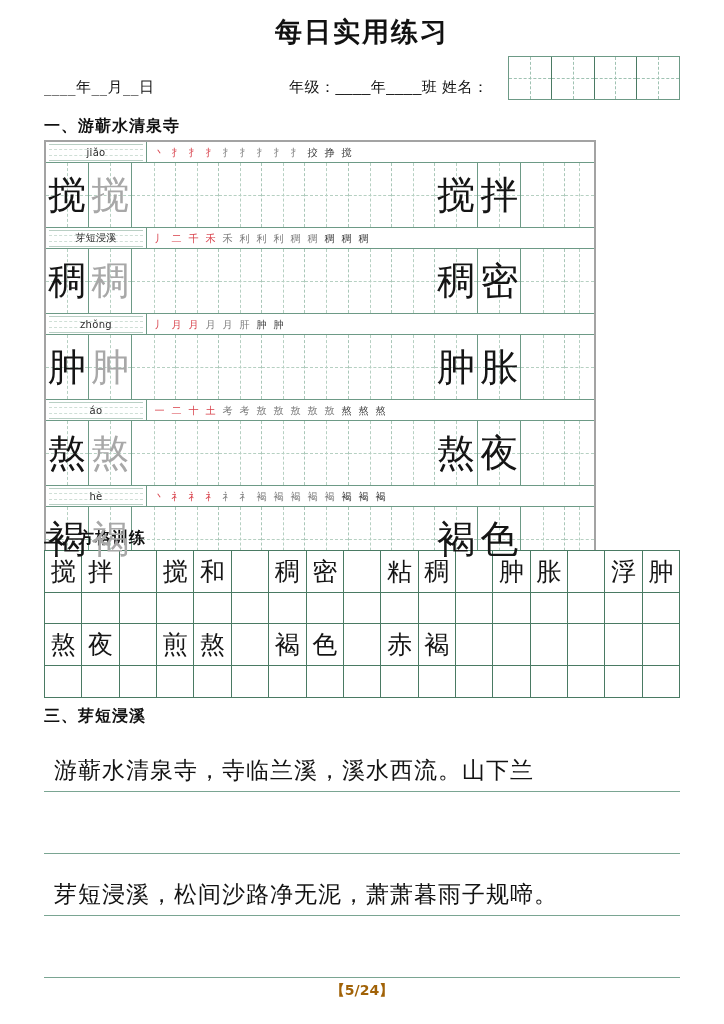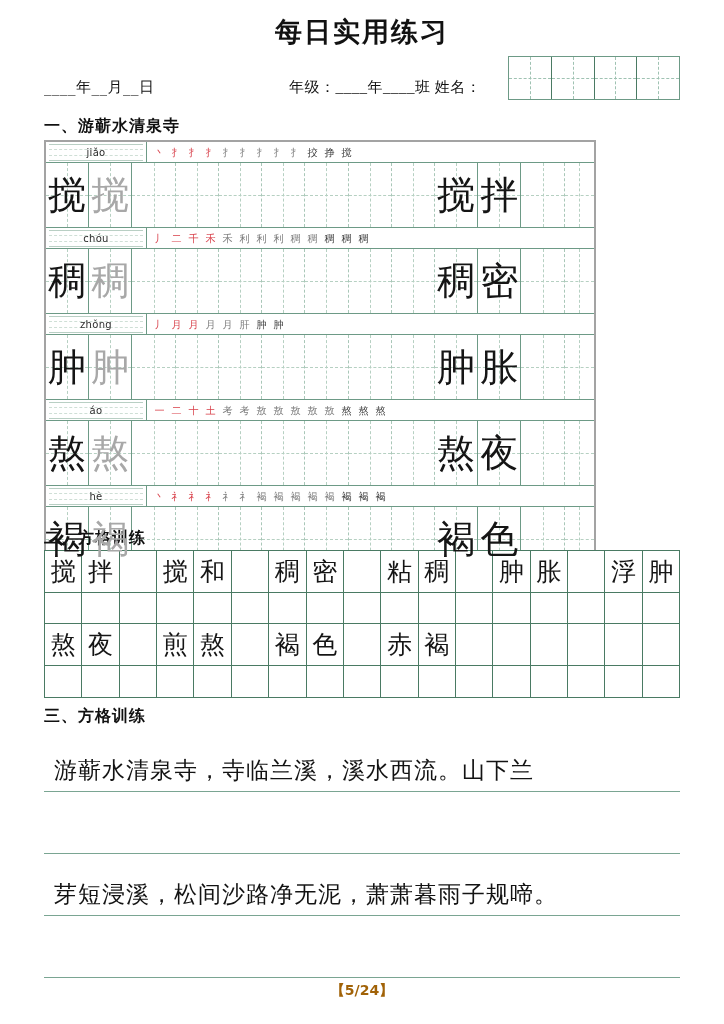--- a/index.html
+++ b/index.html
@@ -25,21 +25,21 @@
   }
   .meta-left{
     position:absolute;left:0;top:0;
     font-size:15px;letter-spacing:.5px;
     font-family:"DejaVu Serif","Liberation Serif",serif;
     white-space:nowrap;
   }
   .meta-mid{
     position:absolute;left:245px;top:0;
     font-size:15px;letter-spacing:.5px;
-    font-family:Liberation Serif, serif;
+    font-family:Liberation Sans, sans-serif;
     white-space:nowrap;
   }
   
   .name-grid{
     position:absolute;left:508px;top:56px;
     width:172px;height:44px;
     border:1px solid #6d9a86;
     display:flex;
     box-sizing:border-box;
     background:#fff;
@@ -303,21 +303,21 @@
       </div>
       <div class="s1-block">
         <div class="strip">
           <div class="strip-py">
             <div class="py-lines">
               <i></i>
               <i></i>
               <i></i>
               <i></i>
             </div>
-            <span class="py-txt">chóu</span>
+            <span class="py-txt">芽短浸溪</span>
           </div>
           <div class="strip-strokes">
             <div class="strokes-inner">
               <span class="stk red">丿</span>
               <span class="stk red">二</span>
               <span class="stk red">千</span>
               <span class="stk red">禾</span>
               <span class="stk gray">禾</span>
               <span class="stk gray">利</span>
               <span class="stk gray">利</span>
@@ -862,21 +862,21 @@
         </div>
         <div class="s2cell">
           <span></span>
         </div>
         <div class="s2cell">
           <span></span>
         </div>
       </div>
     </div>
 
-  <div class="sec-h" id="sec3h">三、方格训练</div>
+  <div class="sec-h" id="sec3h">三、芽短浸溪</div>
 
   <div class="s3" id="s3">
       <div class="s3line">
         <div class="txt">游蕲水清泉寺，寺临兰溪，溪水西流。山下兰</div>
         <div class="rule"></div>
       </div>
       <div class="s3line">
         <div class="txt"></div>
         <div class="rule"></div>
       </div>

